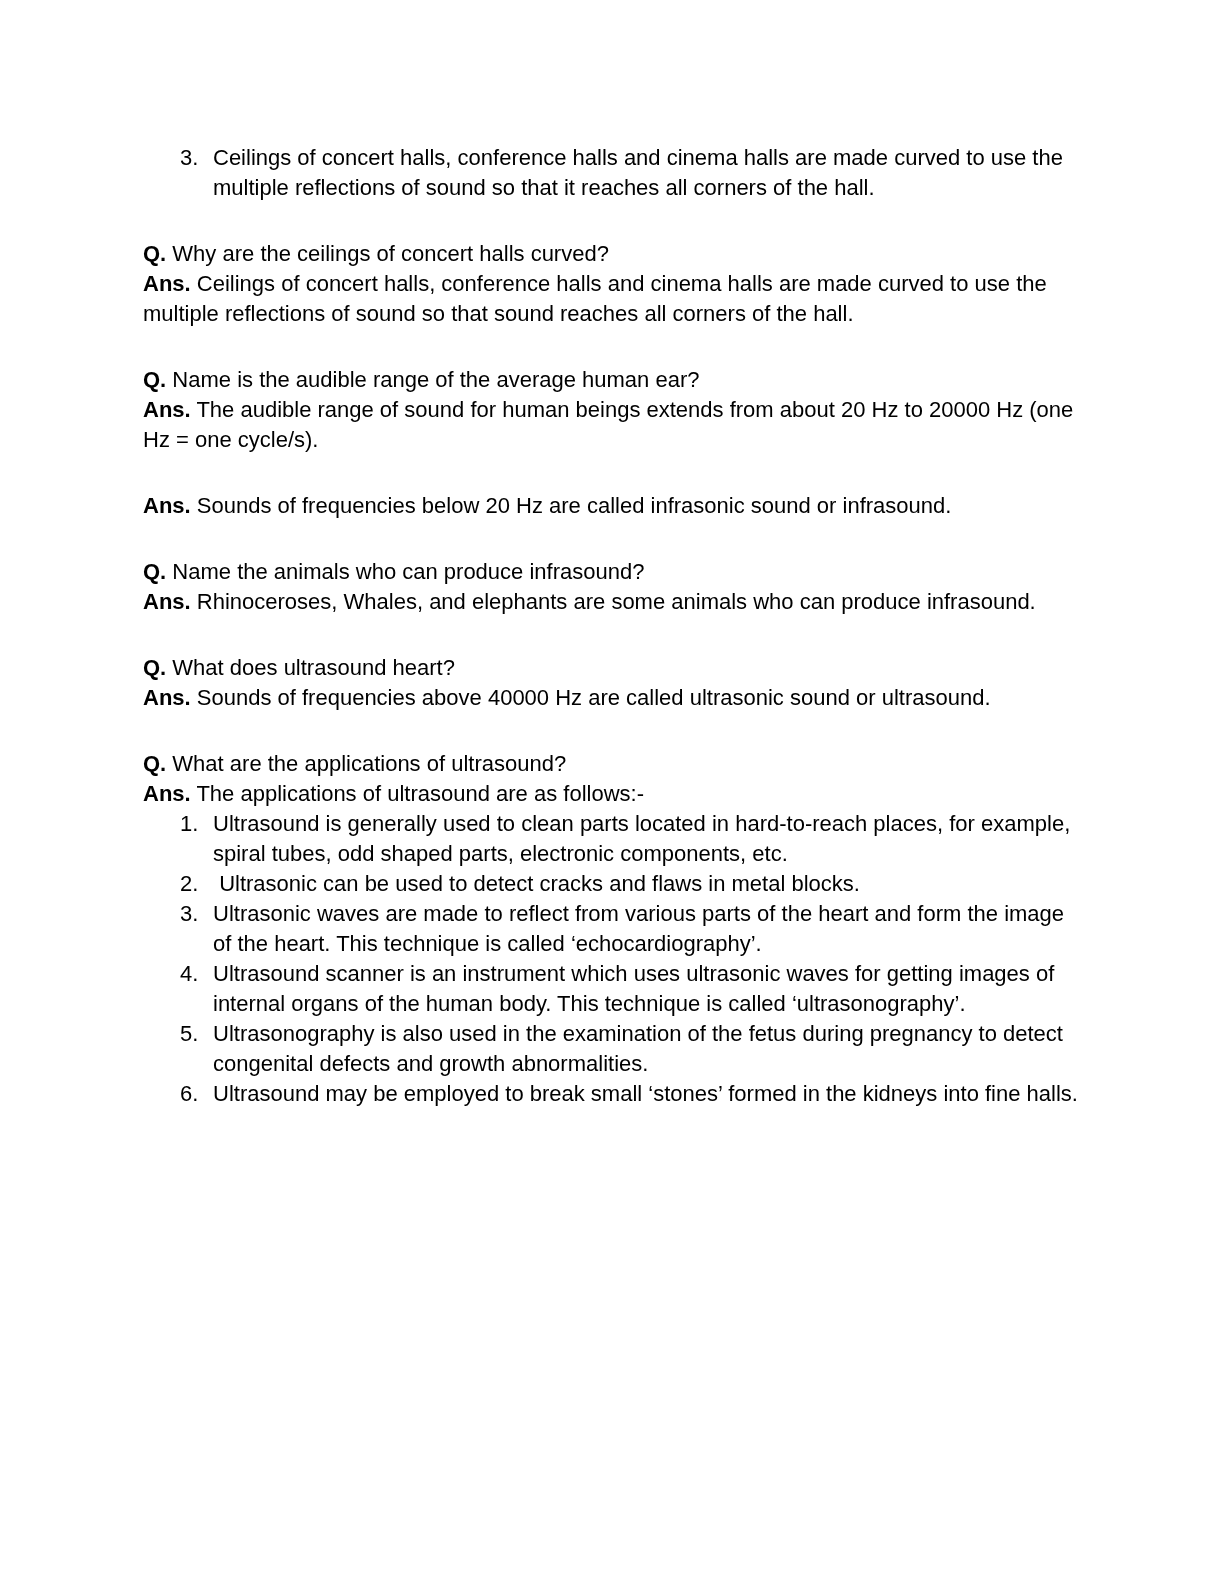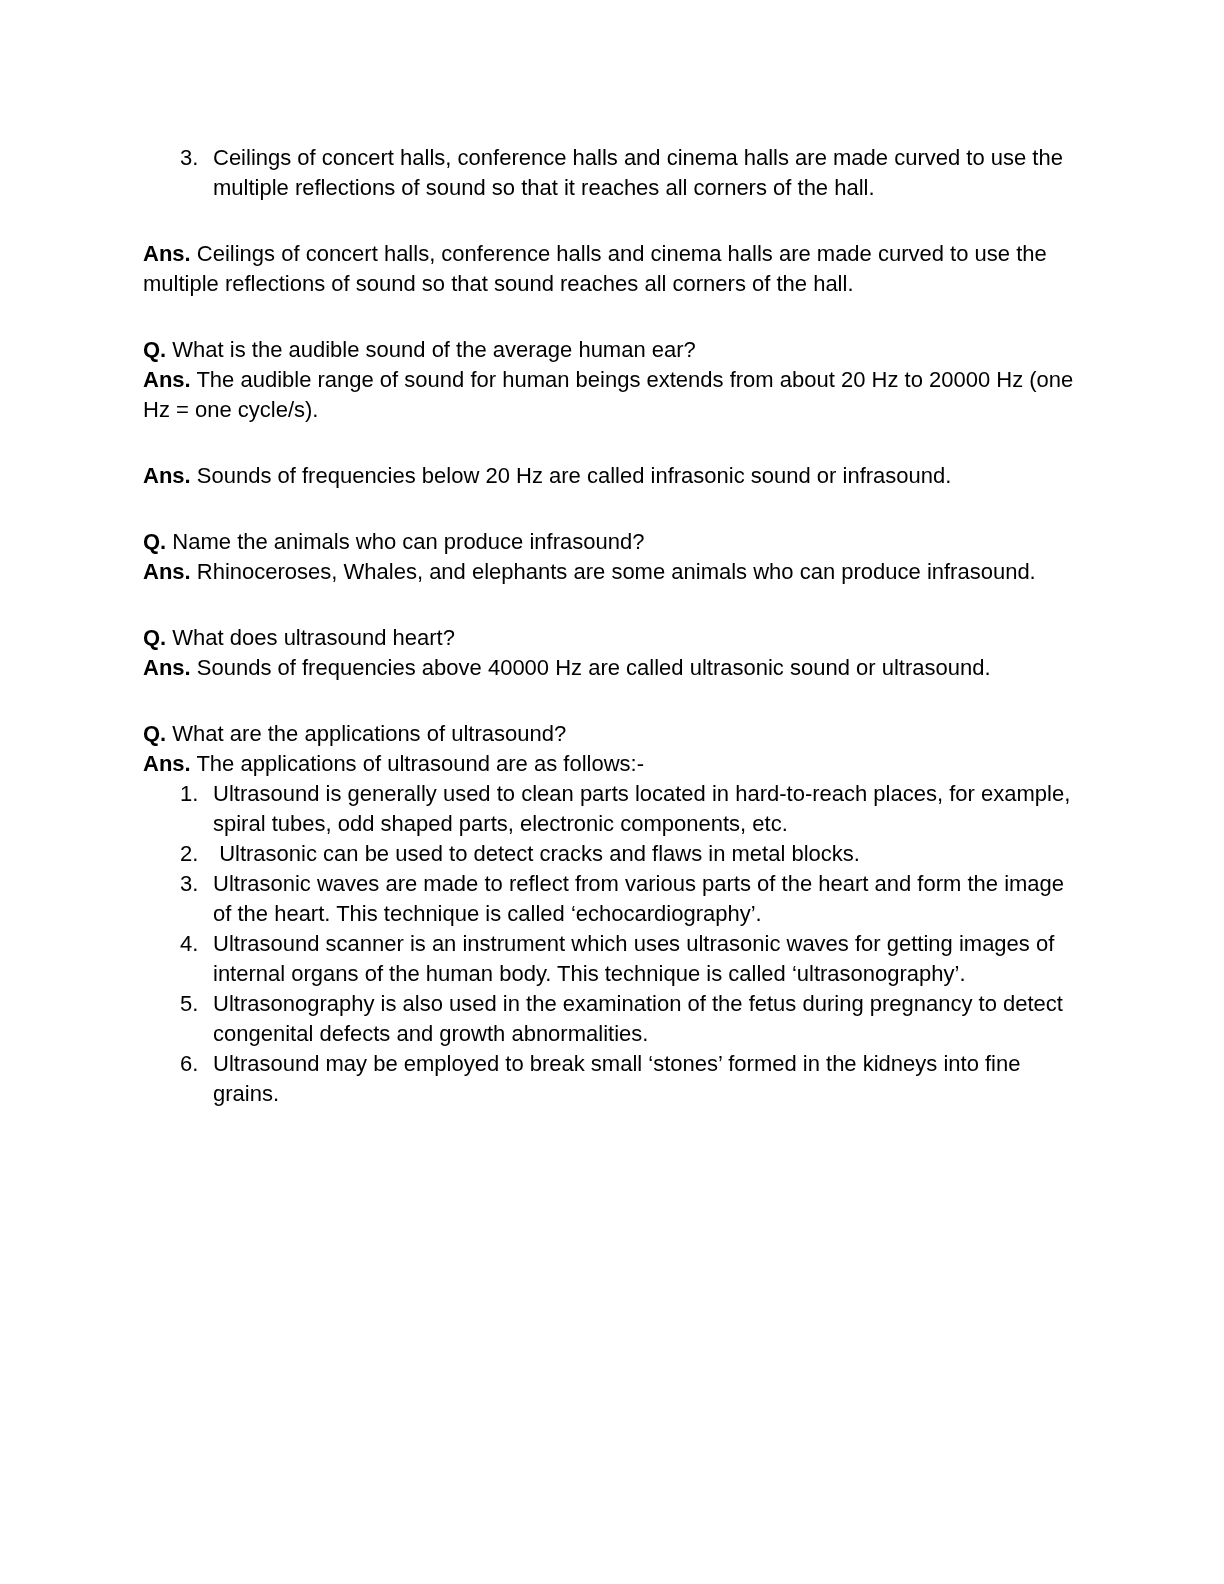--- a/index.html
+++ b/index.html
@@ -32,25 +32,26 @@
 <body>
 
 <div class="page">
 
   <div class="block li">
     <span class="li-num">3.</span>
     <span class="li-text">Ceilings of concert halls, conference halls and cinema halls are made curved to use the multiple reflections of sound so that it reaches all corners of the hall.</span>
   </div>
 
   <div class="block">
+    <p><b>Q.</b> <span>Why are the ceilings of concert halls curved?</span></p>
     <p><b>Ans.</b> <span>Ceilings of concert halls, conference halls and cinema halls are made curved to use the multiple reflections of sound so that sound reaches all corners of the hall.</span></p>
   </div>
 
   <div class="block">
-    <p><b>Q.</b> <span>What is the audible sound of the average human ear?</span></p>
+    <p><b>Q.</b> <span>Name is the audible range of the average human ear?</span></p>
     <p><b>Ans.</b> <span>The audible range of sound for human beings extends from about 20 Hz to 20000 Hz (one Hz = one cycle/s).</span></p>
   </div>
 
   <div class="block">
     <p><b>Ans.</b> <span>Sounds of frequencies below 20 Hz are called infrasonic sound or infrasound.</span></p>
   </div>
 
   <div class="block">
     <p><b>Q.</b> <span>Name the animals who can produce infrasound?</span></p>
     <p><b>Ans.</b> <span>Rhinoceroses, Whales, and elephants are some animals who can produce infrasound.</span></p>
@@ -81,17 +82,17 @@
     <div class="li">
       <span class="li-num">4.</span>
       <span class="li-text">Ultrasound scanner is an instrument which uses ultrasonic waves for getting images of internal organs of the human body. This technique is called ‘ultrasonography’.</span>
     </div>
     <div class="li">
       <span class="li-num">5.</span>
       <span class="li-text">Ultrasonography is also used in the examination of the fetus during pregnancy to detect congenital defects and growth abnormalities.</span>
     </div>
     <div class="li">
       <span class="li-num">6.</span>
-      <span class="li-text">Ultrasound may be employed to break small ‘stones’ formed in the kidneys into fine grains.</span>
+      <span class="li-text">Ultrasound may be employed to break small ‘stones’ formed in the kidneys into fine halls.</span>
     </div>
   </div>
 
 </div>
 
 </body></html>

